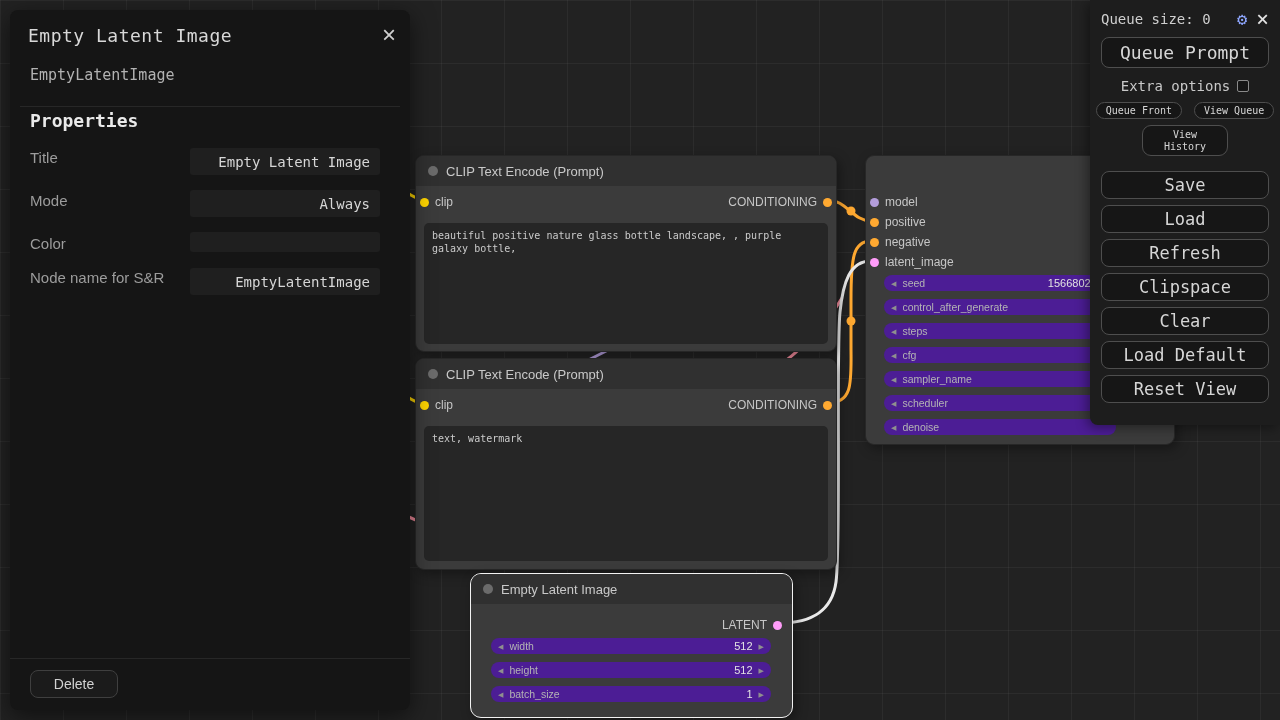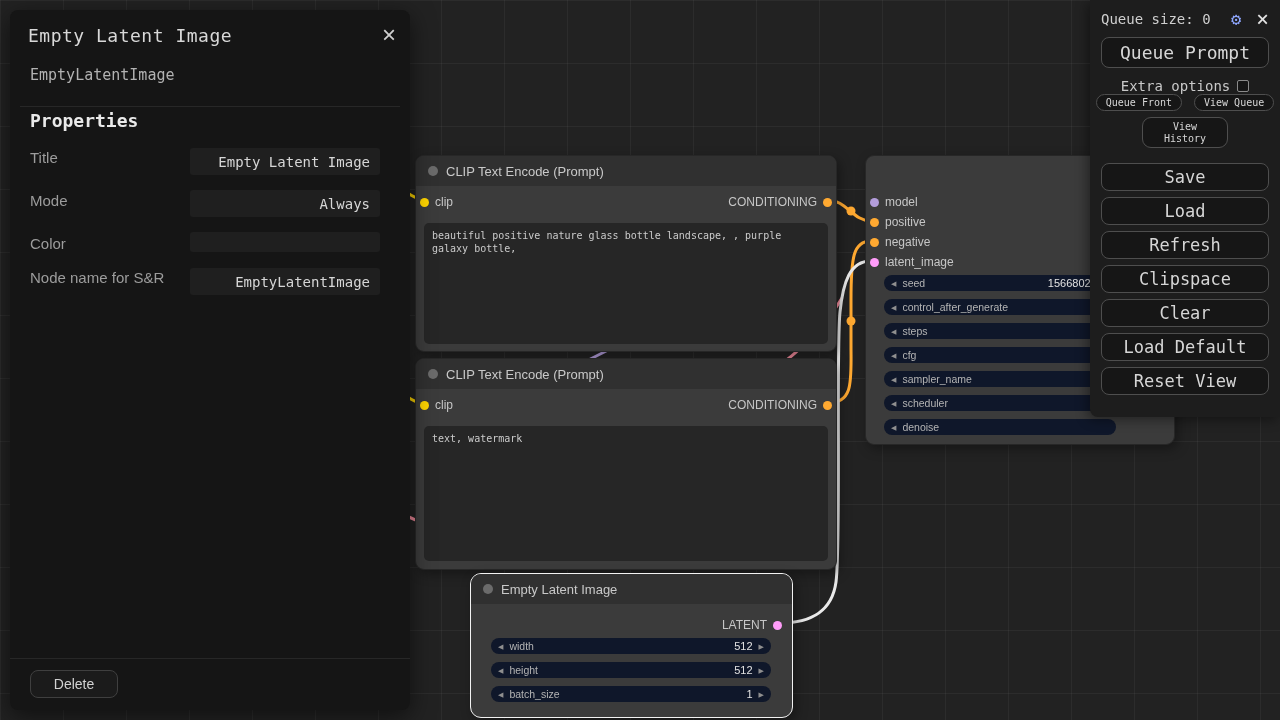--- a/index.html
+++ b/index.html
@@ -35,21 +35,21 @@
   .dot-clip   { background:#ffd500; }
   .dot-cond   { background:#ffa931; }
   .dot-model  { background:#b39ddb; }
   .dot-latent { background:#ff9cf9; }
   .node-text {
     position:absolute; background:#262626; border-radius:5px;
     color:#cbcbcb; font:10px/13px "DejaVu Sans Mono", monospace;
     padding:6px 8px; overflow:hidden; white-space:pre-wrap;
   }
   .widget {
-    position:absolute; height:16px; background:#0f172a; border-radius:8px;
+    position:absolute; height:16px; background:#4c1d95; border-radius:8px;
     display:flex; align-items:center; padding:0 7px; gap:6px;
   }
   .warrow { color:#8f8f8f; font-size:7px; line-height:1; flex:none; }
   .wlabel { color:#b4b4b4; font-size:10.5px; white-space:nowrap; }
   .wvalue { margin-left:auto; color:#e3e3e3; font-size:11px; white-space:nowrap; }
 
   
   .props-panel {
     position:absolute; left:10px; top:10px; width:400px; height:700px;
     background:#151515; border-radius:8px; z-index:20;
@@ -74,31 +74,31 @@
     color:#d2d2d2; font-size:14px; cursor:pointer;
   }
 
   
   .menu {
     position:absolute; right:0; top:0; width:190px; z-index:20;
     background:#1d1d1d; border-radius:0 0 0 8px; padding:10px 11px 12px;
     font-family:"DejaVu Sans Mono", monospace;
     box-shadow:-3px 3px 12px rgba(0,0,0,.4);
   }
-  .menu-row1 { display:flex; align-items:center; gap:15px; margin-bottom:9px; }
+  .menu-row1 { display:flex; align-items:center; gap:9px; margin-bottom:9px; }
   .queue-size { flex:1; font-size:14px; color:#cfcfcf; white-space:nowrap; }
   .gear-icon { color:#8fa7ff; font-size:17px; line-height:1; cursor:pointer; }
   .menu-close { color:#e2e2e2; font-size:21px; line-height:18px; cursor:pointer; }
   .btn {
     display:flex; align-items:center; justify-content:center;
     background:#161616; border:1px solid #4e4e4e; border-radius:8px;
     color:#d6d6d6; cursor:pointer; white-space:nowrap;
   }
   .btn-queue { width:100%; height:31px; font-size:18px; margin-bottom:10px; }
-  .extra-row { display:flex; align-items:center; justify-content:center; gap:7px; font-size:14px; color:#c9c9c9; }
+  .extra-row { display:flex; align-items:center; justify-content:center; gap:7px; margin-bottom:8px; font-size:14px; color:#c9c9c9; }
   .checkbox { width:12px; height:12px; border:1px solid #8a8a8a; background:#151515; border-radius:2px; cursor:pointer; }
   .small-row { display:flex; justify-content:center; gap:12px; margin-bottom:6px; }
   .btn-small { height:17px; padding:0 9px; font-size:10px; border-radius:9px; }
   .btn-history { width:86px; height:31px; margin:0 auto 15px; font-size:10px; line-height:12px; border-radius:9px; text-align:center; white-space:normal; padding:0 14px; }
   .btn-action { width:100%; height:28px; font-size:17px; margin-bottom:6px; }
 </style>
 </head>
 <body>
 
 <div class="stage">

